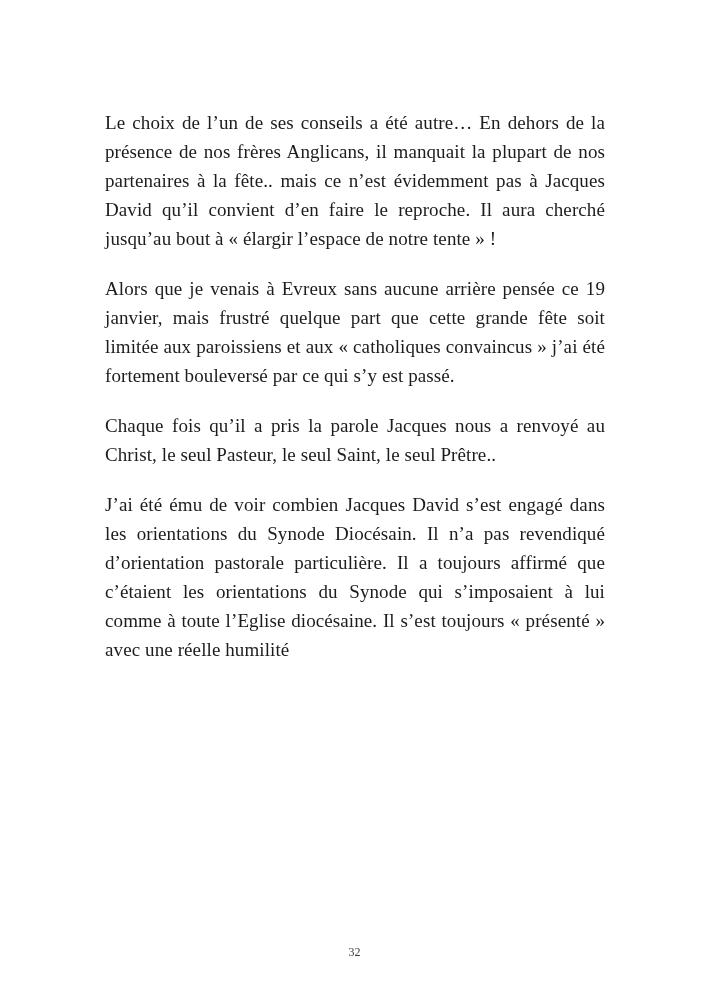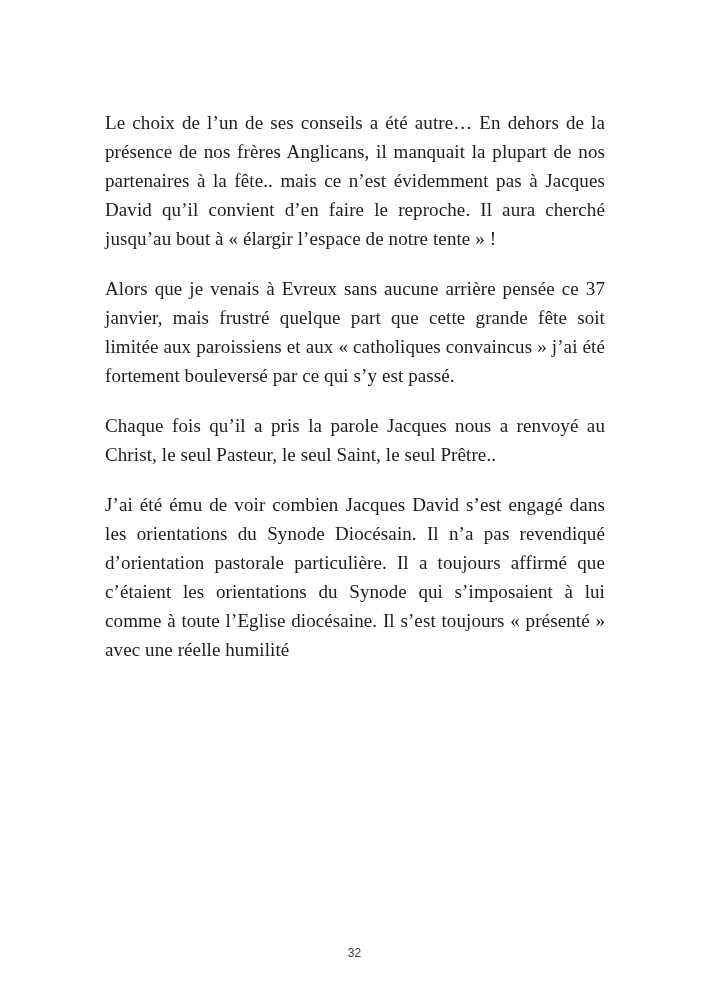--- a/index.html
+++ b/index.html
@@ -27,27 +27,27 @@
       letter-spacing: 0.1px;
     }
     .page-number {
       position: absolute;
       left: 0;
       right: 0;
       bottom: 32px;
       text-align: center;
       font-size: 12px;
       color: #3a3a3a;
-      font-family: Liberation Sans, sans-serif;
+      font-family: Liberation Serif, serif;
     }
   </style>
 </head>
 <body>
 
 <div class="page">
   <div class="text-block">
     <p>Le choix de l’un de ses conseils a été autre… En dehors de la présence de nos frères Anglicans, il manquait la plupart de nos partenaires à la fête.. mais ce n’est évidemment pas à Jacques David qu’il convient d’en faire le reproche. Il aura cherché jusqu’au bout à « élargir l’espace de notre tente » !</p>
-    <p>Alors que je venais à Evreux sans aucune arrière pensée ce 37 janvier, mais frustré quelque part que cette grande fête soit limitée aux paroissiens et aux « catholiques convaincus » j’ai été fortement bouleversé par ce qui s’y est passé.</p>
+    <p>Alors que je venais à Evreux sans aucune arrière pensée ce 19 janvier, mais frustré quelque part que cette grande fête soit limitée aux paroissiens et aux « catholiques convaincus » j’ai été fortement bouleversé par ce qui s’y est passé.</p>
     <p>Chaque fois qu’il a pris la parole Jacques nous a renvoyé au Christ, le seul Pasteur, le seul Saint, le seul Prêtre..</p>
     <p>J’ai été ému de voir combien Jacques David s’est engagé dans les orientations du Synode Diocésain. Il n’a pas revendiqué d’orientation pastorale particulière. Il a toujours affirmé que c’étaient les orientations du Synode qui s’imposaient à lui comme à toute l’Eglise diocésaine. Il s’est toujours « présenté » avec une réelle humilité</p>
   </div>
   <div class="page-number">32</div>
 </div>
 
 </body></html>

